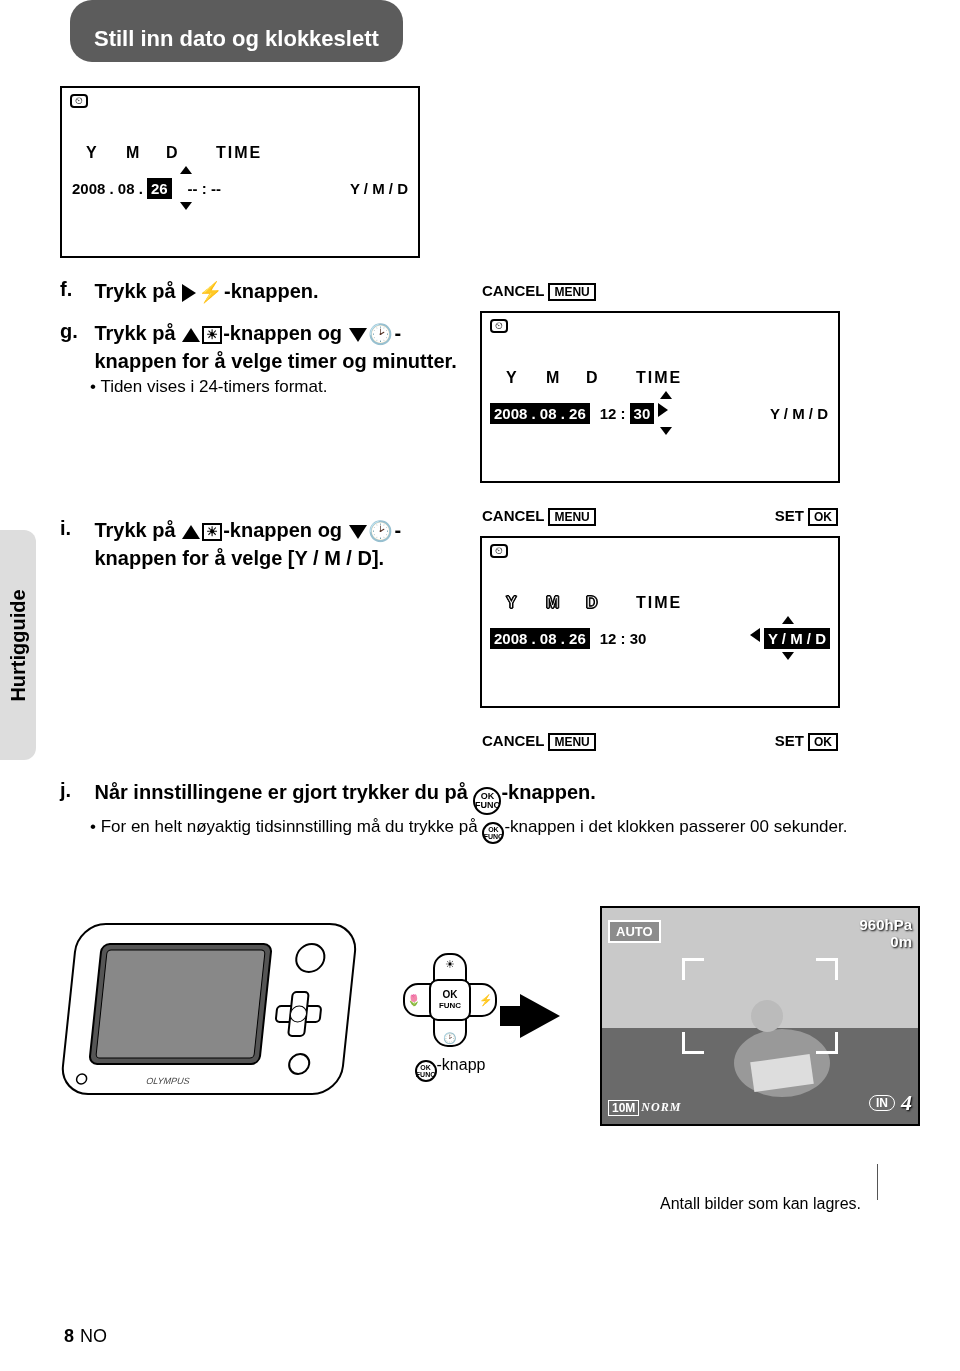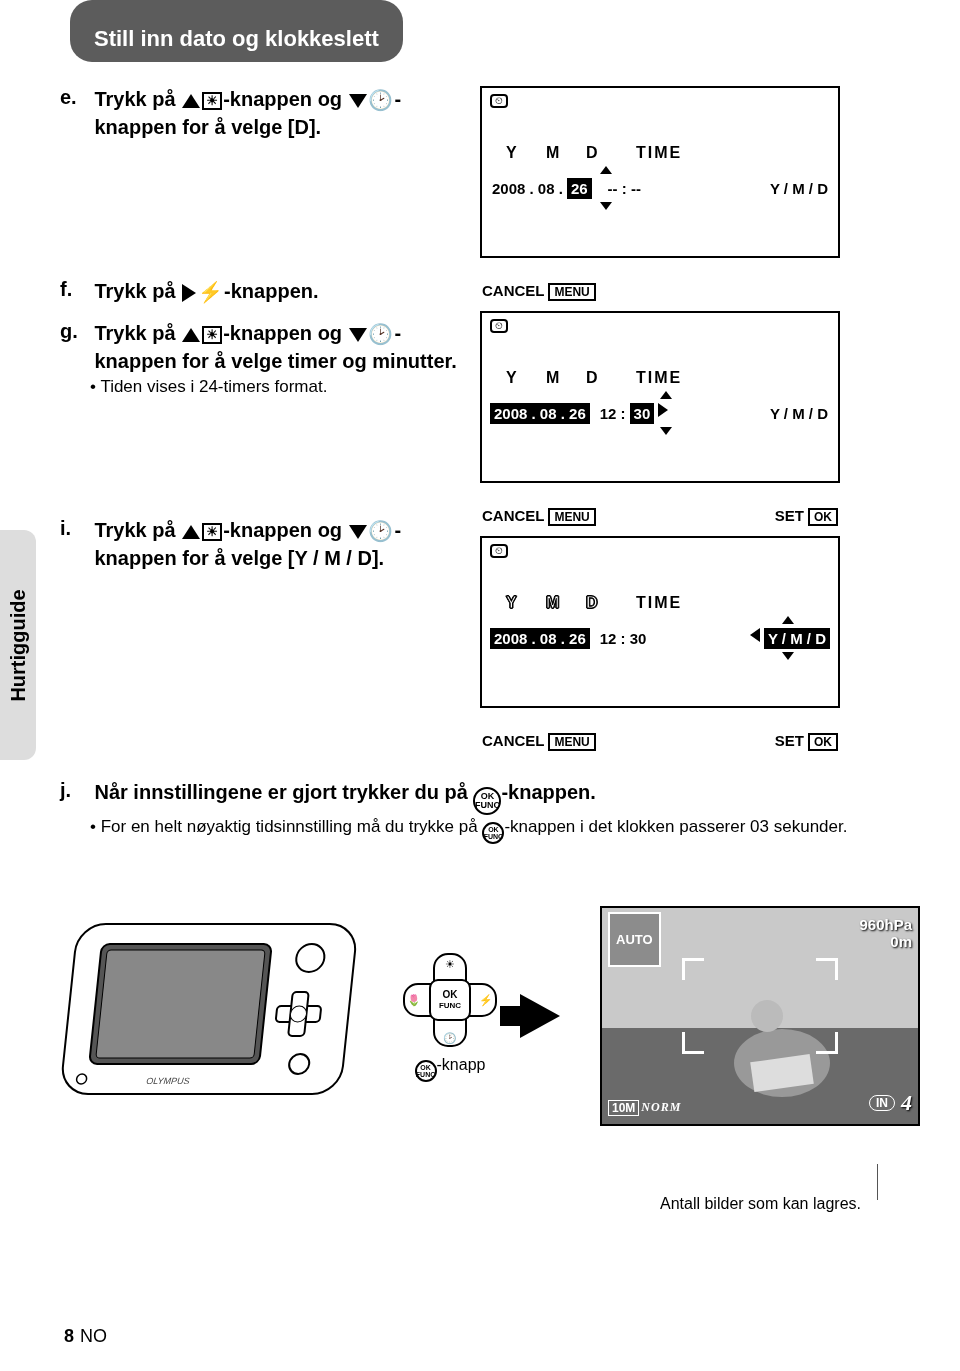--- a/index.html
+++ b/index.html
@@ -161,22 +161,22 @@
   }
   .big-arrow::before {
     content:""; position:absolute; left:-60px; top:-10px; width:22px; height:20px; background:#000;
   }
   .preview {
     width:320px; height:220px; border:2px solid #000; position:relative;
     background: linear-gradient(to bottom, #bbb 0%, #888 40%, #555 100%);
     overflow:hidden;
   }
   .preview .auto-badge {
-    position:absolute; top:4px; left:6px; border:2px solid #fff; color:#fff; font-weight:bold;
-    padding:18px 6px; font-size:13px; background:rgba(0,0,0,0.3);text-align:right;
+    position:absolute; top:12px; left:6px; border:2px solid #fff; color:#fff; font-weight:bold;
+    padding:2px 6px; font-size:13px; background:rgba(0,0,0,0.3);text-align:right;
   }
   .preview .corner { position:absolute; border:3px solid #fff; width:22px; height:22px; }
   .preview .c-tl { top:50px; left:80px; border-right:none; border-bottom:none; }
   .preview .c-tr { top:50px; right:80px; border-left:none; border-bottom:none; }
   .preview .c-bl { bottom:70px; left:80px; border-right:none; border-top:none; }
   .preview .c-br { bottom:70px; right:80px; border-left:none; border-top:none; }
   .preview .hpa { position:absolute; top:8px; right:6px; color:#fff; font-weight:bold; font-size:15px; text-align:right; text-shadow:1px 1px 2px #000;}
   .preview .bottom-left { position:absolute; left:6px; bottom:8px; color:#fff; font-size:12px; display:flex; flex-direction:row; gap:2px;}
   .preview .bottom-left .mp { border:1px solid #fff; padding:0 3px; width:fit-content; font-weight:bold;}
   .preview .bottom-left .norm { font-family: serif; font-style:italic; font-weight:bold; letter-spacing:1px;}
@@ -205,30 +205,20 @@
 
 <div class="sidebar-tab">
   <span>Hurtigguide</span>
 </div>
 
 <div class="page">
   <div class="header-pill">Still inn dato og klokkeslett</div>
 
   
   <div class="row">
-    <div class="left-col">
-      <span class="step-letter">e.</span>
-      <span class="step-text">
-        <span>Trykk på </span><span class="inline-icon">
-            <span class="tri tri-up"></span>
-          </span><span class="inline-icon box-icon ev-icon">☀</span><span>-knappen og </span><span class="inline-icon">
-            <span class="tri tri-down"></span>
-          </span><span class="inline-icon">🕑</span><span>-knappen for å velge [D].</span>
-      </span>
-    </div>
     <div class="right-col">
       <div class="screen">
         <div class="clock-indicator">⏲</div>
         <div class="updown-arrows" style="top:78px;">
           <div class="up-arrow-small"></div>
         </div>
         <div class="ymd-row">
           <span>Y</span>
           <span>M</span>
           <span>D</span>
@@ -355,21 +345,21 @@
     <span class="step-letter">j.</span>
     <span class="step-text" style="width:calc(100% - 40px);">
       <span>Når innstillingene er gjort trykker du på </span><span class="okfunc-icon">
           <span>OK</span>
           <span>FUNC</span>
         </span><span>-knappen.</span>
     </span>
     <div class="substep">• <span>For en helt nøyaktig tidsinnstilling må du trykke på </span><span class="okfunc-icon" style="width:22px;height:22px;font-size:7px;">
           <span>OK</span>
           <span>FUNC</span>
-        </span><span>-knappen i det klokken passerer 03 sekunder.</span></div>
+        </span><span>-knappen i det klokken passerer 00 sekunder.</span></div>
   </div>
 
   
   <div class="camera-row">
     <div class="camera-svg">
       <svg viewBox="0 0 320 220" width="320" height="220">
         <g transform="skewX(-6)">
         <rect x="20" y="20" width="280" height="170" rx="28" fill="#fff" stroke="#000" stroke-width="2"></rect>
         <rect x="46" y="40" width="170" height="120" rx="8" fill="#555" stroke="#000" stroke-width="2"></rect>
         <rect x="52" y="46" width="158" height="108" rx="4" fill="#888" stroke="#000" stroke-width="1"></rect>

